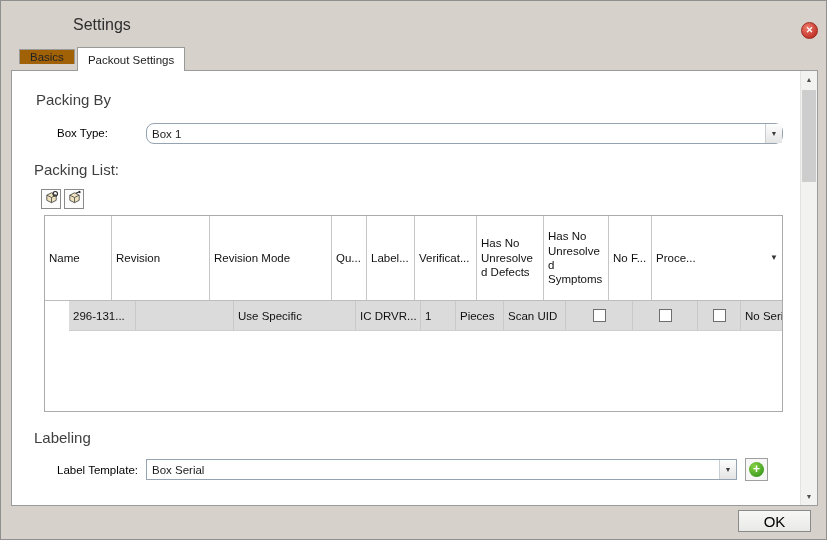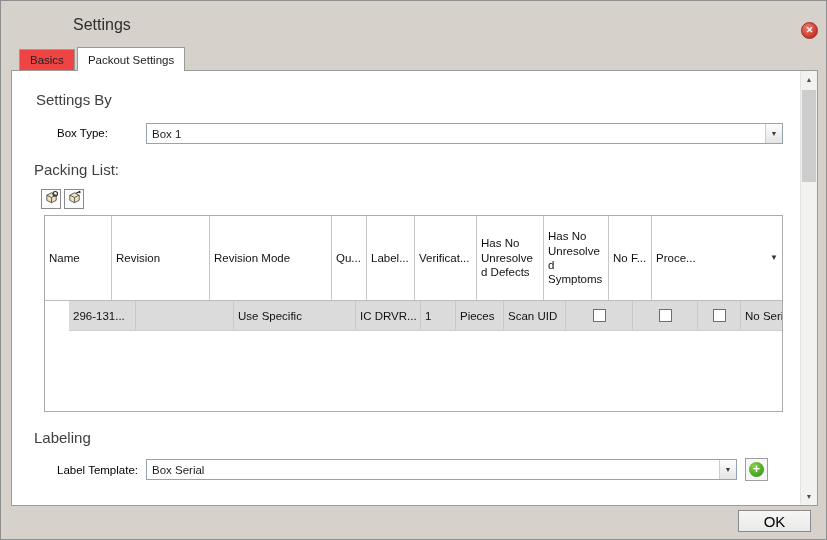--- a/index.html
+++ b/index.html
@@ -18,24 +18,24 @@
     position:absolute; right:8px; top:21px; width:17px; height:17px;
     border-radius:50%; border:1px solid #9e2b22;
     background: radial-gradient(circle at 35% 30%, #ef7a6d, #c1352a 75%);
     display:flex; align-items:center; justify-content:center; cursor:default;
   }
   .close-glyph { color:#fff; font-size:9px; font-weight:bold; line-height:1; }
 
   
   .tabs { position:absolute; left:18px; top:46px; display:flex; gap:2px; z-index:3; align-items:flex-start; }
   .tab {
-    height:21px; margin-top:2px; padding:0 10px; font-size:11.5px;
+    height:15px; margin-top:2px; padding:0 10px; font-size:11.5px;
     display:flex; align-items:center;
     border:1px solid #999; border-bottom:none;
-    background:#ef4444; color:#222; cursor:default;
+    background:#a16207; color:#222; cursor:default;
   }
   .tab.active { height:24px; margin-top:0; background:#fff; }
 
   
   .panel {
     position:absolute; left:10px; top:69px; width:807px; height:436px;
     background:#fff; border:1px solid #9b9b9b; z-index:1;
   }
   .section-heading { position:absolute; font-size:15px; color:#3f3f3f; }
   .h-packout  { left:24px; top:20px; }
@@ -43,21 +43,21 @@
   .h-labeling { left:22px; top:358px; }
   .field-label { position:absolute; font-size:11.5px; color:#000;padding-left:21px; }
   .l-boxtype  { left:24px; top:56px; }
   .l-template { left:24px; top:393px; }
 
   
   .combo {
     position:absolute; height:21px; border:1px solid #96a3b0; background:#fff;
     display:flex; align-items:stretch;
   }
-  .combo1 { left:134px; top:52px;  width:637px; }
+  .combo1 { left:134px; top:52px;  width:637px;border-radius:8px; }
   .combo2 { left:134px; top:388px; width:591px; }
   .combo-value { flex:1; padding:0 5px; font-size:11.5px; display:flex; align-items:center; white-space:nowrap; overflow:hidden; }
   .combo-arrow {
     width:17px; border-left:1px solid #c9ced3;
     background:linear-gradient(#fdfdfd,#e4e4e4);
     display:flex; align-items:center; justify-content:center;
     font-size:7px; color:#3c3c3c;
   }
 
   
@@ -132,21 +132,21 @@
     <span class="close-glyph">✕</span>
   </div>
 
   <div class="tabs">
     <div class="tab">Basics</div>
     <div class="tab active">Packout Settings</div>
   </div>
 
   <div class="panel">
 
-    <div class="section-heading h-packout">Settings By</div>
+    <div class="section-heading h-packout">Packing By</div>
 
     <div class="field-label l-boxtype">Box Type:</div>
     <div class="combo combo1">
       <span class="combo-value">Box 1</span>
       <span class="combo-arrow">▼</span>
     </div>
 
     <div class="section-heading h-packing">Packing List:</div>
 
     <div class="pl-toolbar">

